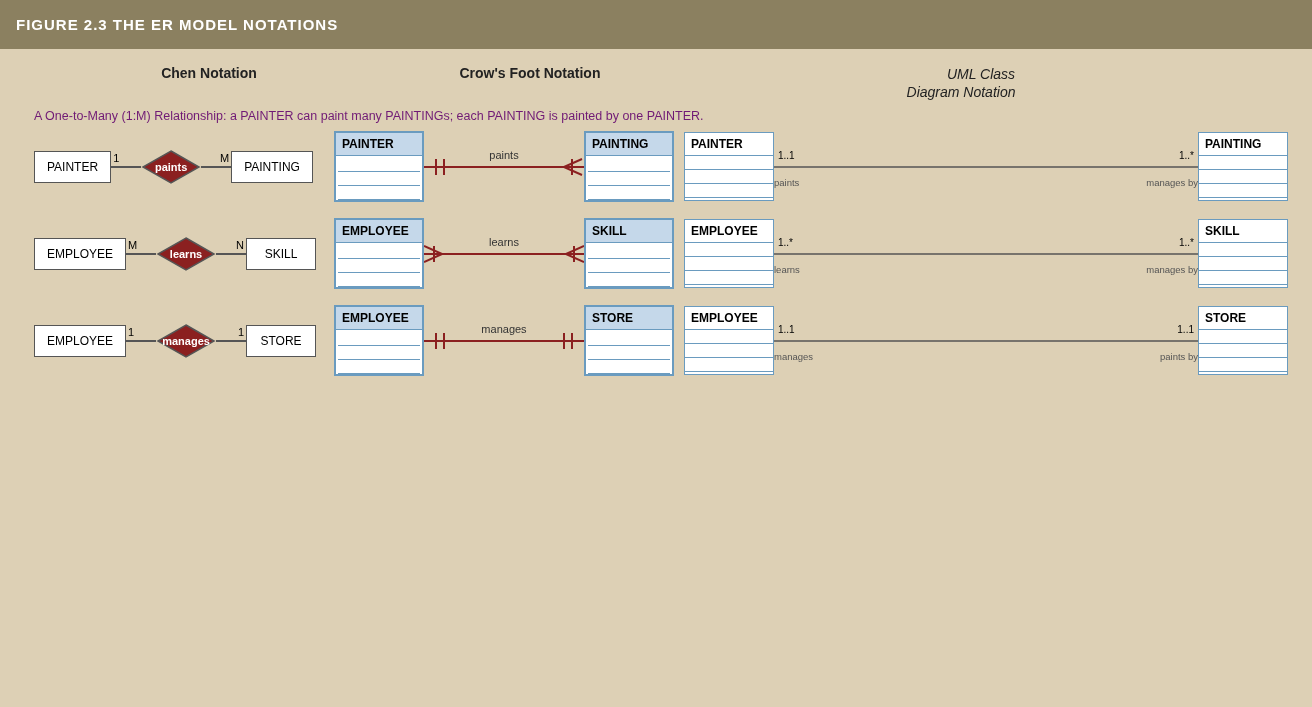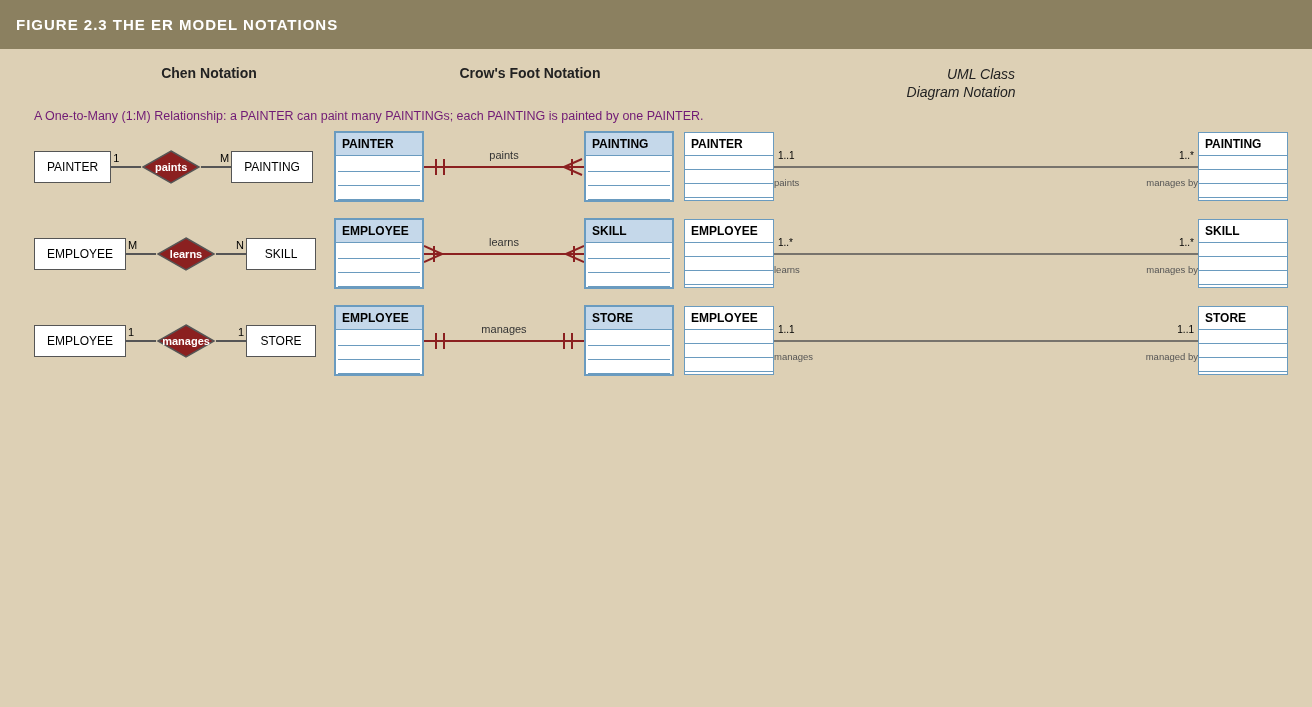--- a/index.html
+++ b/index.html
@@ -446,21 +446,21 @@
           </div>
         </div>
         <div style="flex:1; position:relative; height:50px; display:flex; align-items:center;">
           <svg width="100%" height="50" viewBox="0 0 140 50" preserveAspectRatio="none" style="position:absolute; left:0; top:0;">
             <line x1="0" y1="25" x2="140" y2="25" stroke="#555" stroke-width="1.5"></line>
           </svg>
           <span style="position:absolute; top:8px; left:4px; font-size:10px; white-space:nowrap;">1..1</span>
           <span style="position:absolute; top:8px; right:4px; font-size:10px; white-space:nowrap;">1..1</span>
           <div style="position:absolute; bottom:4px; left:0; right:0; display:flex; justify-content:space-between; font-size:9.5px; color:#555;">
             <span>manages</span>
-            <span>managed by</span>
+            <span>paints by</span>
           </div>
         </div>
         <div class="uml-entity">
           <div class="uml-entity-header">STORE</div>
           <div class="uml-entity-body">
             <div class="uml-entity-line"></div>
             <div class="uml-entity-line"></div>
             <div class="uml-entity-line"></div>
           </div>
         </div>

